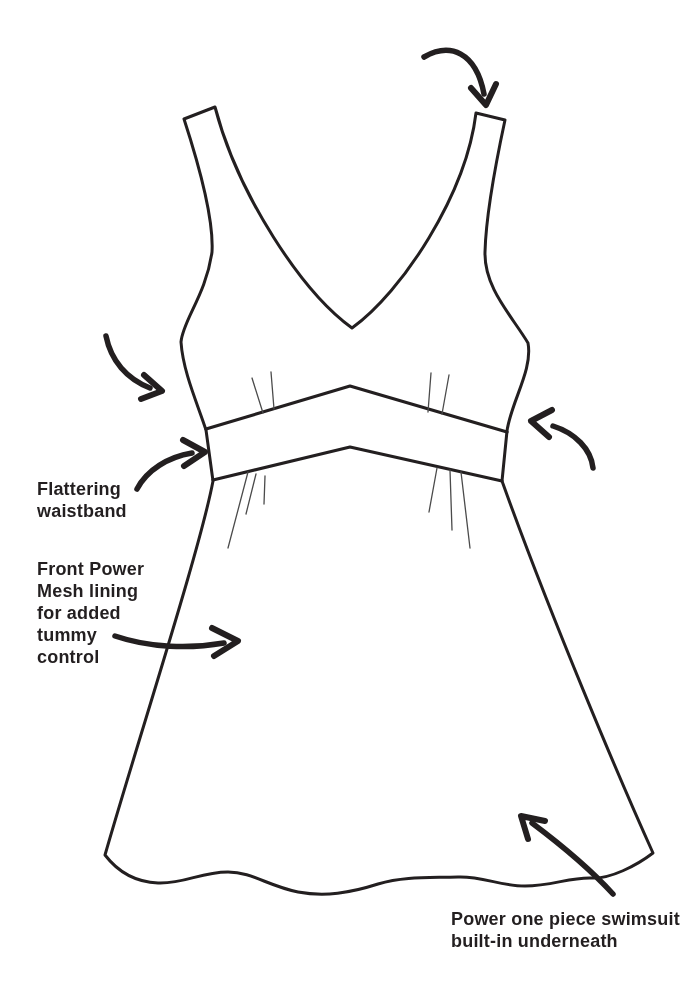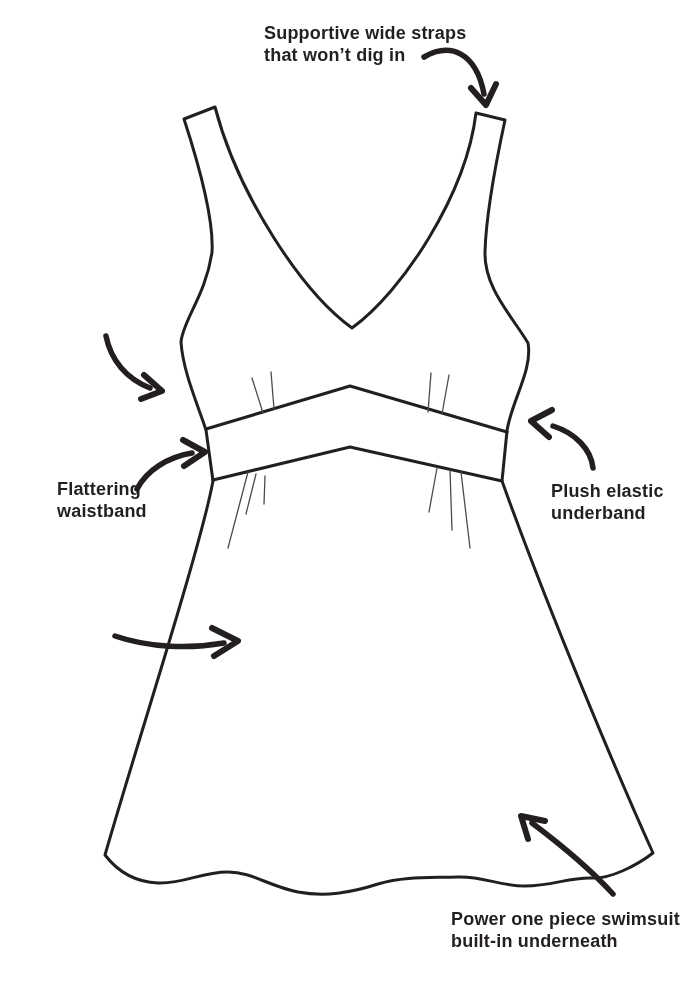--- a/index.html
+++ b/index.html
@@ -3,21 +3,21 @@
 <meta charset="utf-8">
 <style>
   html,body{margin:0;padding:0;background:#fff;}
   #stage{position:relative;width:700px;height:1007px;background:var(--background,#fff);overflow:hidden;
          font-family:"Liberation Sans",sans-serif;}
   #dress-svg{position:absolute;left:0;top:0;color:var(--ink,#231f20);}
   .label{position:absolute;font-weight:700;font-size:18px;line-height:22px;letter-spacing:.2px;
          color:var(--ink,#231f20);white-space:pre-line;}
   #label-straps{left:264px;top:22px;}
   #label-shelf{left:37px;top:281px;}
-  #label-waistband{left:37px;top:478px;margin-left:20px;}
+  #label-waistband{left:37px;top:478px;}
   #label-underband{left:551px;top:480px;}
   #label-mesh{left:37px;top:558px;}
   #label-onepiece{left:451px;top:908px;}
   .outline{fill:none;stroke:currentColor;stroke-width:3;stroke-linejoin:round;stroke-linecap:round;}
   .seam{fill:none;stroke:currentColor;stroke-width:3.2;stroke-linejoin:round;stroke-linecap:round;}
   .gather{fill:none;stroke:var(--gather,#4b4b4b);stroke-width:1.3;stroke-linecap:round;}
   .arrow-shaft{fill:none;stroke:currentColor;stroke-width:5.5;stroke-linecap:round;}
   .arrow-head{fill:none;stroke:currentColor;stroke-width:6;stroke-linecap:round;stroke-linejoin:round;}
 </style>
 </head>
@@ -86,21 +86,22 @@
     <g>
       <path class="arrow-shaft" d="M 115 636 C 150 648 190 649 224 643"></path>
       <path class="arrow-head" d="M 212 628 L 238 641 L 214 656"></path>
     </g>
     <g>
       <path class="arrow-shaft" d="M 613 894 C 592 871 560 844 532 823"></path>
       <path class="arrow-head" d="M 528 839 L 521 816 L 545 821"></path>
     </g>
   </svg>
 
-  <div class="label" id="label-straps">Supportive wide straps
-that won’t dig in</div>
   <div class="label" id="label-waistband">Flattering
 waistband</div>
-  <div class="label" id="label-underband">Plush elastic
-underband</div>
+  <div class="label" id="label-mesh">Front Power
+Mesh lining
+for added
+tummy
+control</div>
   <div class="label" id="label-onepiece">Power one piece swimsuit
 built-in underneath</div>
 </div>
 
 </body></html>

